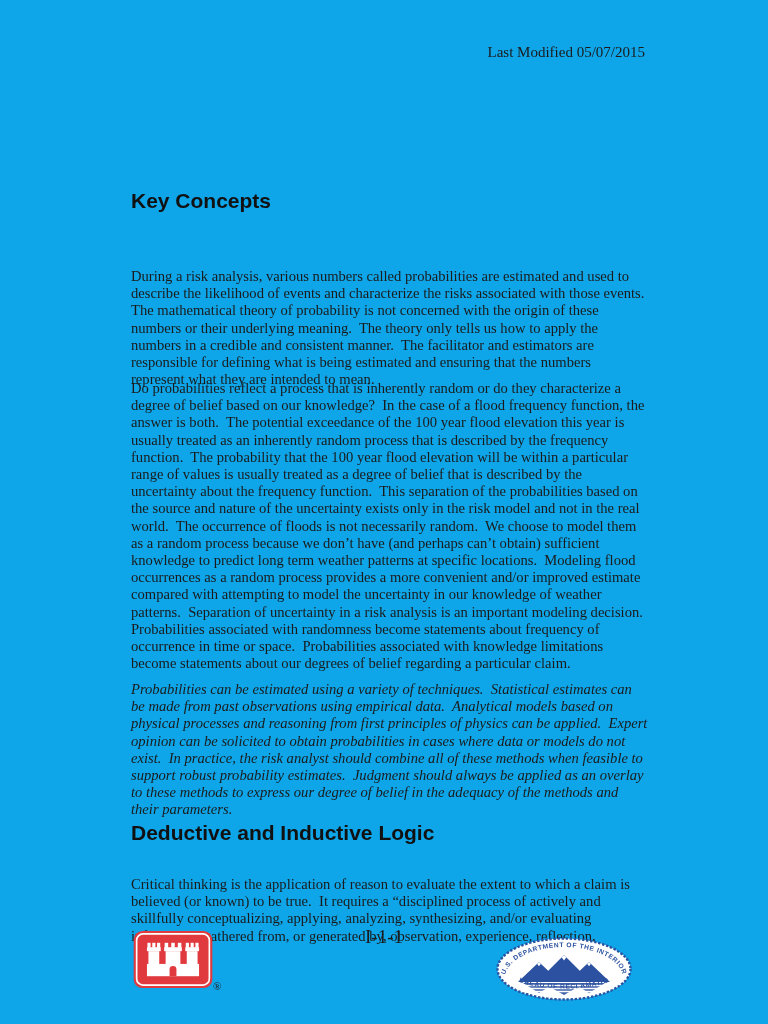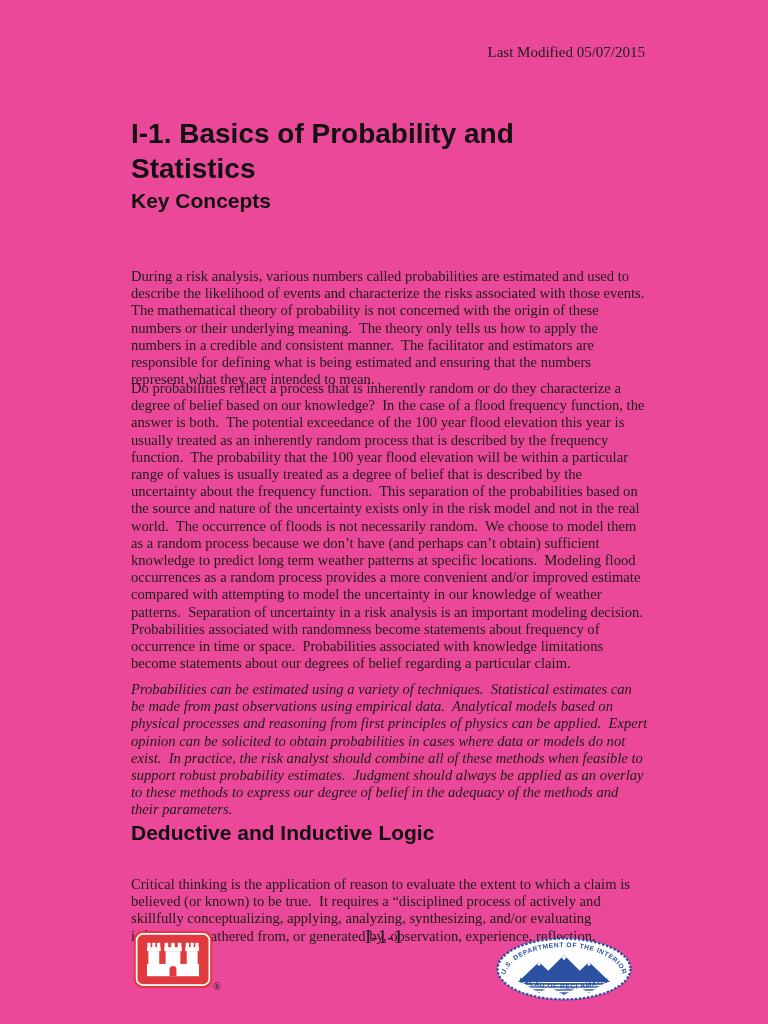--- a/index.html
+++ b/index.html
@@ -1,21 +1,21 @@
 <!DOCTYPE html>
 <html><head>
 <meta charset="utf-8">
 <style>
   * { margin: 0; padding: 0; box-sizing: border-box; }
   html, body { background: #ffffff; }
   .page {
     position: relative;
     width: 768px;
     height: 1024px;
-    background: #ec4899;
+    background: #0ea5e9;
     overflow: hidden;
     font-family: "Liberation Serif", serif;
     color: #1b1b1b;
   }
   .last-modified {
     position: absolute;
     top: 44px;
     right: 123px;
     font-size: 15px;
     font-family: "Liberation Serif", serif;
@@ -91,21 +91,20 @@
     letter-spacing: 0.6px;
   }
 </style>
 </head>
 <body>
 
 <div class="page">
 
   <div class="last-modified">Last Modified 05/07/2015</div>
 
-  <h1 class="doc-title">I-1. Basics of Probability and Statistics</h1>
 
   <h2 class="section-heading h-key">Key Concepts</h2>
 
   <p class="body-para p1">During a risk analysis, various numbers called probabilities are estimated and used to describe the likelihood of events and characterize the risks associated with those events.  The mathematical theory of probability is not concerned with the origin of these numbers or their underlying meaning.  The theory only tells us how to apply the numbers in a credible and consistent manner.  The facilitator and estimators are responsible for defining what is being estimated and ensuring that the numbers represent what they are intended to mean.</p>
 
   <p class="body-para p2">Do probabilities reflect a process that is inherently random or do they characterize a degree of belief based on our knowledge?  In the case of a flood frequency function, the answer is both.  The potential exceedance of the 100 year flood elevation this year is usually treated as an inherently random process that is described by the frequency function.  The probability that the 100 year flood elevation will be within a particular range of values is usually treated as a degree of belief that is described by the uncertainty about the frequency function.  This separation of the probabilities based on the source and nature of the uncertainty exists only in the risk model and not in the real world.  The occurrence of floods is not necessarily random.  We choose to model them as a random process because we don’t have (and perhaps can’t obtain) sufficient knowledge to predict long term weather patterns at specific locations.  Modeling flood occurrences as a random process provides a more convenient and/or improved estimate compared with attempting to model the uncertainty in our knowledge of weather patterns.  Separation of uncertainty in a risk analysis is an important modeling decision.  Probabilities associated with randomness become statements about frequency of occurrence in time or space.  Probabilities associated with knowledge limitations become statements about our degrees of belief regarding a particular claim.</p>
 
   <p class="body-para p3">Probabilities can be estimated using a variety of techniques.  Statistical estimates can be made from past observations using empirical data.  Analytical models based on physical processes and reasoning from first principles of physics can be applied.  Expert opinion can be solicited to obtain probabilities in cases where data or models do not exist.  In practice, the risk analyst should combine all of these methods when feasible to support robust probability estimates.  Judgment should always be applied as an overlay to these methods to express our degree of belief in the adequacy of the methods and their parameters.</p>
 
   <h2 class="section-heading h-deductive">Deductive and Inductive Logic</h2>

